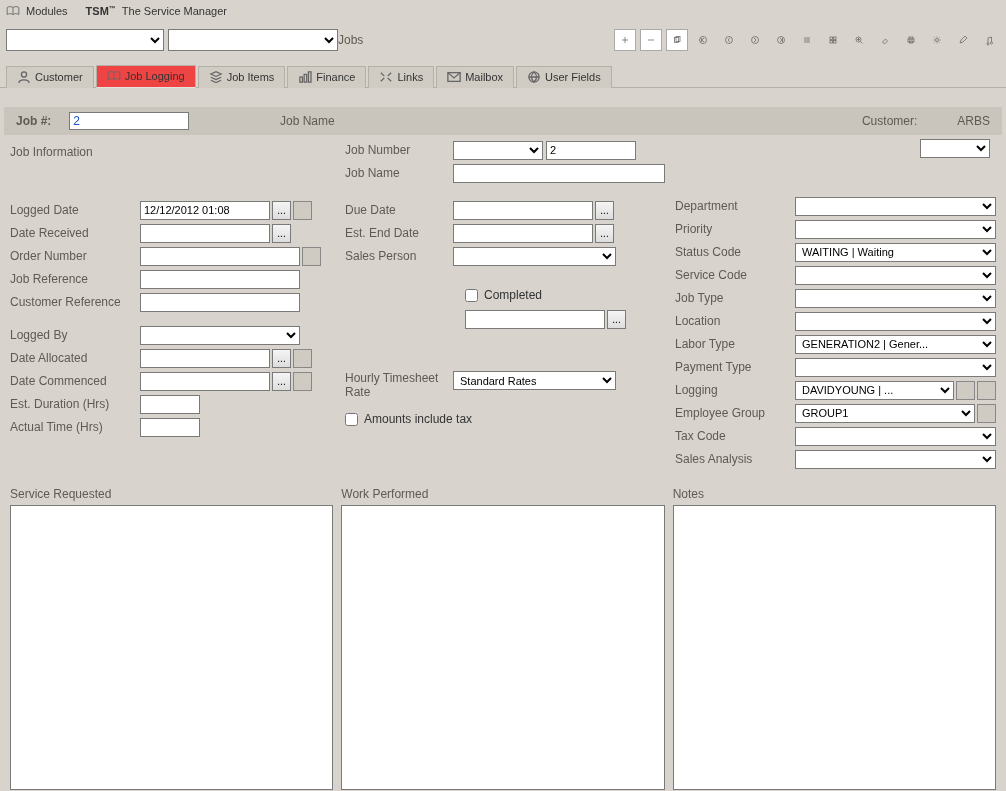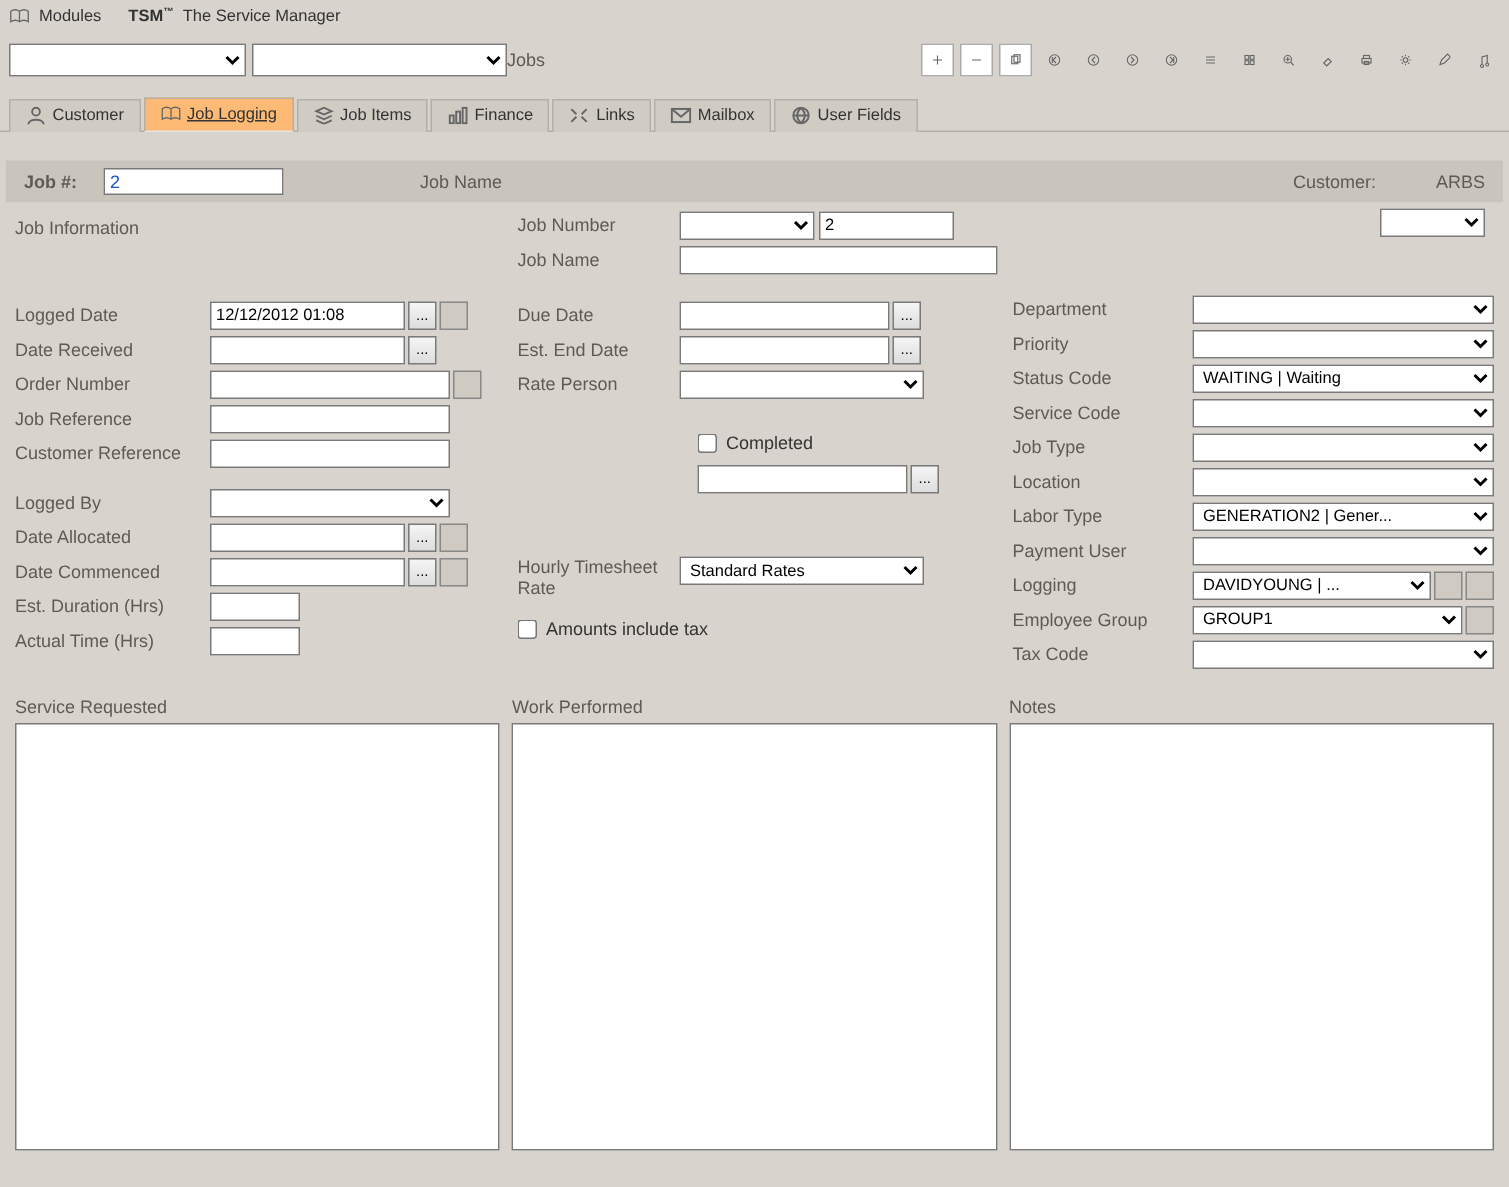--- a/index.html
+++ b/index.html
@@ -85,25 +85,24 @@
     border: 1px solid #b5b0a6;
     border-bottom: none;
     margin-right: 2px;
     position: relative;
     top: 1px;
     cursor: pointer;
     font-size: 11px;
     color: #333;
   }
   .tab.active {
-    background: #fdba74;
+    background: #ef4444;
     border-bottom: 1px solid #e7e4dd;
     top: 1px;
     z-index: 2;
-    text-decoration: underline;
   }
   .tab svg { width: 14px; height: 12px; }
   
   .main {
     padding: 11px 4px;
   }
   .job-header {
     margin-top: 8px;
     background: #c9c5bc;
     height: 28px;
@@ -470,21 +469,21 @@
           <span class="lbl">Due Date</span>
           <input class="fld w140" value="" style="">
           <button class="btn-ell">...</button>
         </div>
         <div class="row wide">
           <span class="lbl">Est. End Date</span>
           <input class="fld w140" value="" style="">
           <button class="btn-ell">...</button>
         </div>
         <div class="row wide">
-          <span class="lbl">Rate Person</span>
+          <span class="lbl">Sales Person</span>
           <select class="sel" style="width:163px"><option></option></select>
         </div>
 
         <div style="height:14px"></div>
 
         <div style="margin-left:120px">
           <label class="cb-row">
             <input type="checkbox" style="">
             <span>Completed</span>
           </label>
@@ -548,21 +547,21 @@
             <span class="lbl">Location</span>
           <select class="sel" style="flex:1"><option></option></select>
           </div>
 
         <div class="row">
             <span class="lbl">Labor Type</span>
           <select class="sel" style="flex:1"><option>GENERATION2 | Gener...</option></select>
           </div>
 
         <div class="row">
-            <span class="lbl">Payment User</span>
+            <span class="lbl">Payment Type</span>
           <select class="sel" style="flex:1"><option></option></select>
           </div>
 
         <div class="row">
             <span class="lbl">Logging</span>
           <select class="sel" style="flex:1"><option>DAVIDYOUNG | ...</option></select>
           <button class="btn-smallbox"></button>
           <button class="btn-smallbox"></button>
         </div>
 
@@ -570,20 +569,24 @@
             <span class="lbl">Employee Group</span>
           <select class="sel" style="flex:1"><option>GROUP1</option></select>
           <button class="btn-smallbox"></button>
         </div>
 
         <div class="row">
             <span class="lbl">Tax Code</span>
           <select class="sel" style="flex:1"><option></option></select>
           </div>
 
+        <div class="row">
+            <span class="lbl">Sales Analysis</span>
+          <select class="sel" style="flex:1"><option></option></select>
+          </div>
       </div>
     </div>
 
     <div class="bottom3">
       <div>
         <div class="col-title">Service Requested</div>
         <textarea style=""></textarea>
       </div>
       <div>
         <div class="col-title">Work Performed</div>

